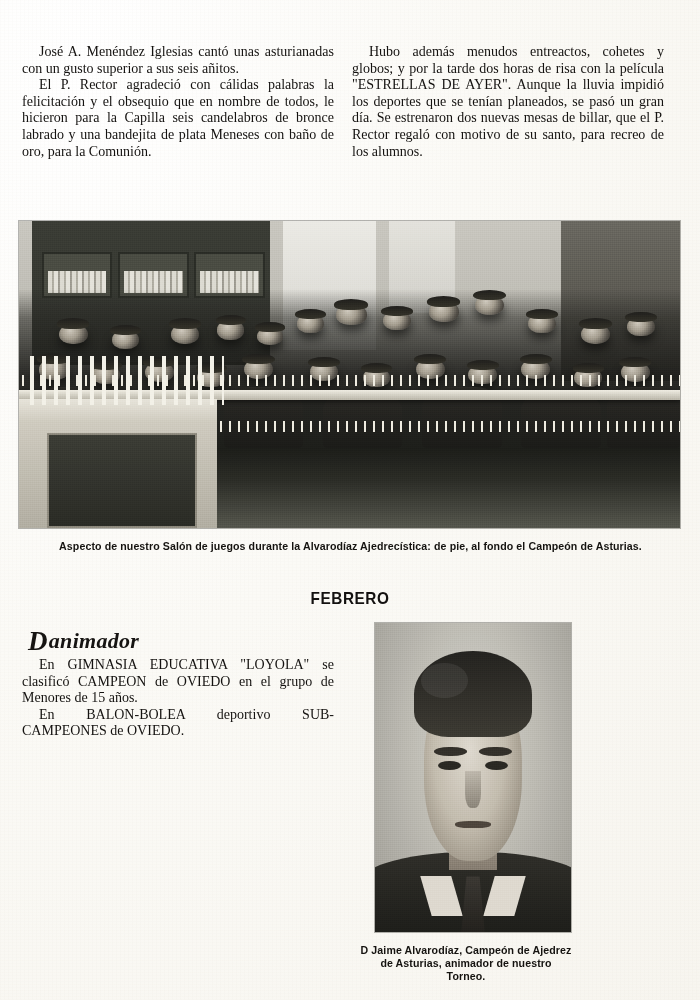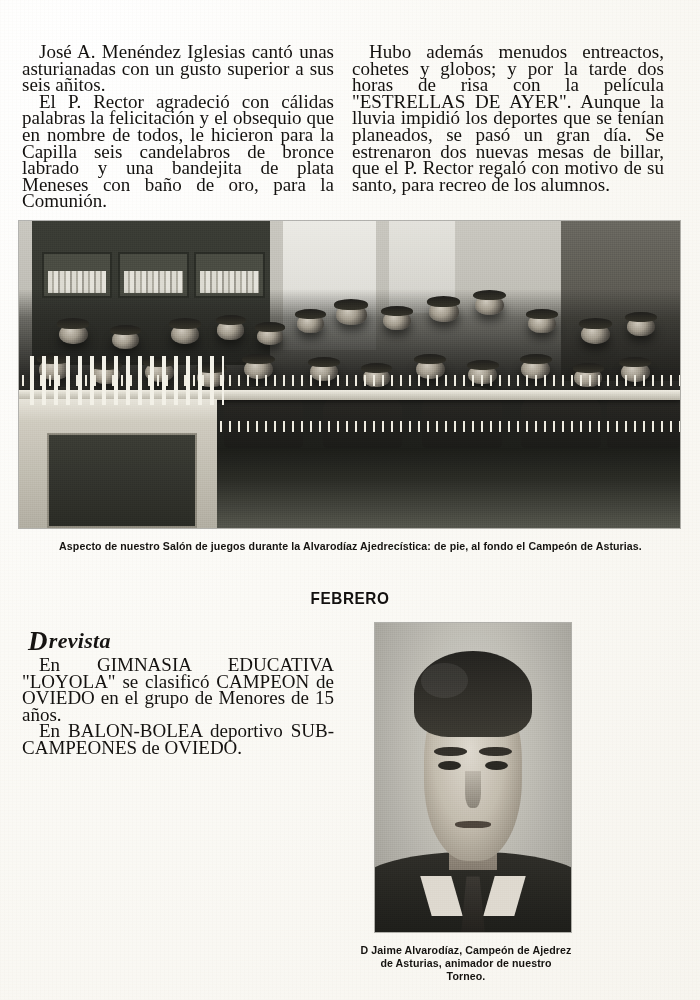--- a/index.html
+++ b/index.html
@@ -29,21 +29,21 @@
     pointer-events: none;
     background-image:
       repeating-linear-gradient(0deg, rgba(120,110,90,0.020) 0px, rgba(120,110,90,0.020) 1px, rgba(255,255,255,0) 1px, rgba(255,255,255,0) 3px),
       repeating-linear-gradient(90deg, rgba(120,110,90,0.015) 0px, rgba(120,110,90,0.015) 1px, rgba(255,255,255,0) 1px, rgba(255,255,255,0) 4px);
     opacity: .75;
   }
 
   
   .col {
     position: absolute;
-    font-size: 19px;
+    font-size: 14px;
     line-height: 16.6px;
     color: #141210;
     text-align: justify;
     text-justify: inter-word;
     -webkit-hyphens: none;
     hyphens: none;
   }
   .col p {
     margin: 0 0 0 0;
     text-indent: 17px;
@@ -393,21 +393,21 @@
   </div>
   <div class="fg-pieces"></div>
 
   <div class="grain"></div>
 </div>
 
 <div class="caption" id="chess-caption">Aspecto de nuestro Salón de juegos durante la Alvarodíaz Ajedrecística: de pie, al fondo el Campeón de Asturias.</div>
 
 <div id="month-heading">FEBRERO</div>
 
-<div id="section-heading"><span class="swash">D</span><span>revista</span></div>
+<div id="section-heading"><span class="swash">D</span><span>animador</span></div>
 
 <div class="col" id="col-left-bottom">
   <p>En GIMNASIA EDUCATIVA "LOYOLA" se clasificó CAMPEON de OVIEDO en el grupo de Menores de 15 años.</p>
   <p>En BALON-BOLEA deportivo SUB-CAMPEONES de OVIEDO.</p>
 </div>
 
 <div class="photo" id="portrait-photo">
   <div class="pt-bg"></div>
   <div class="pt-shoulders"></div>
   <div class="pt-neck"></div>

